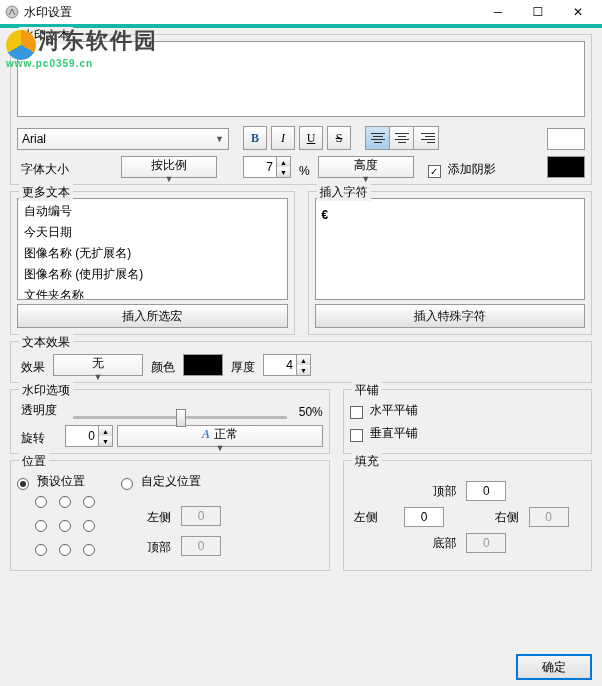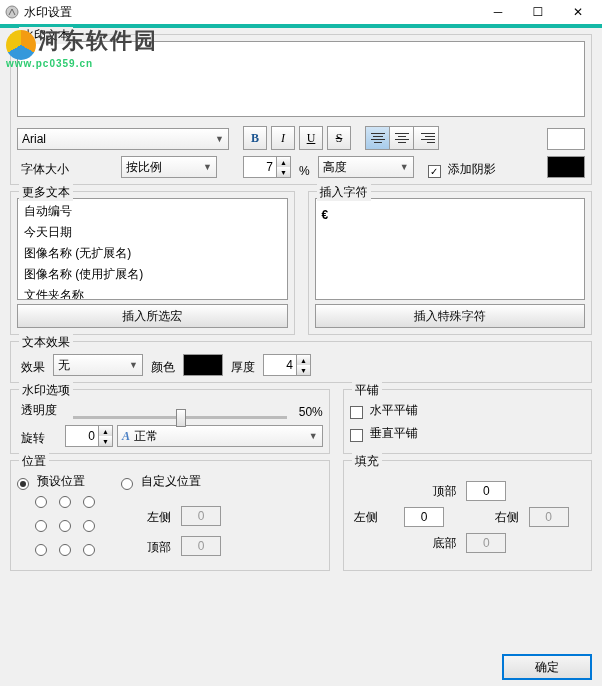--- a/index.html
+++ b/index.html
@@ -23,42 +23,42 @@
 .style-btn.italic { font-style: italic; font-family: Georgia; }
 .style-btn.underline { text-decoration: underline; }
 .style-btn.strike { text-decoration: line-through; }
 .align-group { display: flex; border: 1px solid #999; }
 .align-btn { width: 24px; height: 22px; border-right: 1px solid #999; background: linear-gradient(#fff,#e8e8e8); display: flex; flex-direction: column; justify-content: center; align-items: center; gap: 2px; padding: 3px; }
 .align-btn:last-child { border-right: none; }
 .align-btn.active { background: linear-gradient(#d0e4f5,#a8cceb); }
 .align-line { height: 1px; background: #333; }
 .color-swatch { width: 38px; height: 22px; border: 1px solid #999; }
 .label { padding: 0 4px; }
-.select-small { height: 22px; border: 1px solid #999; background: linear-gradient(#fff,#eee); padding: 0 4px; display: flex; align-items: center; justify-content: space-between; }
+.select-small { height: 22px; border: 1px solid #999; background: linear-gradient(#fff,#eee); padding: 0 4px; display: flex; align-items: center; justify-content: space-between; flex-direction: column; }
 .spinner { display: flex; align-items: center; border: 1px solid #999; background: #fff; height: 22px; }
 .spinner input { border: none; width: 32px; text-align: right; padding: 0 3px; height: 20px; outline: none; }
 .spinner-btns { display: flex; flex-direction: column; }
 .spin-btn { width: 14px; height: 10px; border-left: 1px solid #999; background: linear-gradient(#fff,#ddd); font-size: 7px; display: flex; align-items: center; justify-content: center; line-height: 1; }
 .checkbox { width: 13px; height: 13px; border: 1px solid #666; background: #fff; display: inline-flex; align-items: center; justify-content: center; font-size: 10px; margin-right: 3px; }
 .two-col { display: flex; gap: 13px; }
 .two-col > * { flex: 1; }
 .listbox { width: 100%; height: 102px; border: 1px solid #999; background: #fff; overflow-y: scroll; padding: 2px; }
 .listbox-item { padding: 2px 4px; }
 .btn-wide { width: 100%; height: 24px; border: 1px solid #999; background: linear-gradient(#fff,#e0e0e0); margin-top: 4px; }
 .char-box { width: 100%; height: 102px; border: 1px solid #999; background: #fff; overflow-y: scroll; padding: 6px; font-size: 16px; }
 .slider-track { flex: 1; height: 3px; background: #bbb; position: relative; margin: 0 8px; }
 .slider-thumb { position: absolute; top: -7px; left: 48%; width: 10px; height: 18px; background: linear-gradient(#fff,#ddd); border: 1px solid #888; }
 .radio { width: 12px; height: 12px; border: 1px solid #666; border-radius: 50%; background: #fff; display: inline-flex; align-items: center; justify-content: center; margin-right: 4px; }
 .radio.checked::after { content: ""; width: 6px; height: 6px; background: #333; border-radius: 50%; }
 .pos-grid { display: grid; grid-template-columns: repeat(3, 20px); grid-template-rows: repeat(3, 20px); gap: 4px; margin: 6px 0 0 18px; }
 .pos-radio { width: 12px; height: 12px; border: 1px solid #666; border-radius: 50%; background: #fff; }
 .num-input { width: 40px; height: 20px; border: 1px solid #999; background: #fff; text-align: center; }
 .num-input.disabled { background: #f0f0f0; color: #999; }
 .bottom-bar { position: absolute; bottom: 6px; right: 10px; }
-.ok-btn { width: 90px; height: 26px; border: 2px solid #0078d7; background: linear-gradient(#f5f5f5,#e0e0e0); }
+.ok-btn { width: 76px; height: 26px; border: 2px solid #0078d7; background: linear-gradient(#f5f5f5,#e0e0e0); }
 .chev { font-size: 9px; color: #555; }
 .italic-A { font-style: italic; color: #4a7fc4; font-weight: bold; font-family: Georgia; margin-right: 4px; }
 ::-webkit-scrollbar { width: 16px; }
 ::-webkit-scrollbar-track { background: #f0f0f0; border-left: 1px solid #ccc; }
 ::-webkit-scrollbar-thumb { background: #c8c8c8; border: 1px solid #aaa; }
 </style>
 </head>
 <body>
 
 <div class="titlebar">

